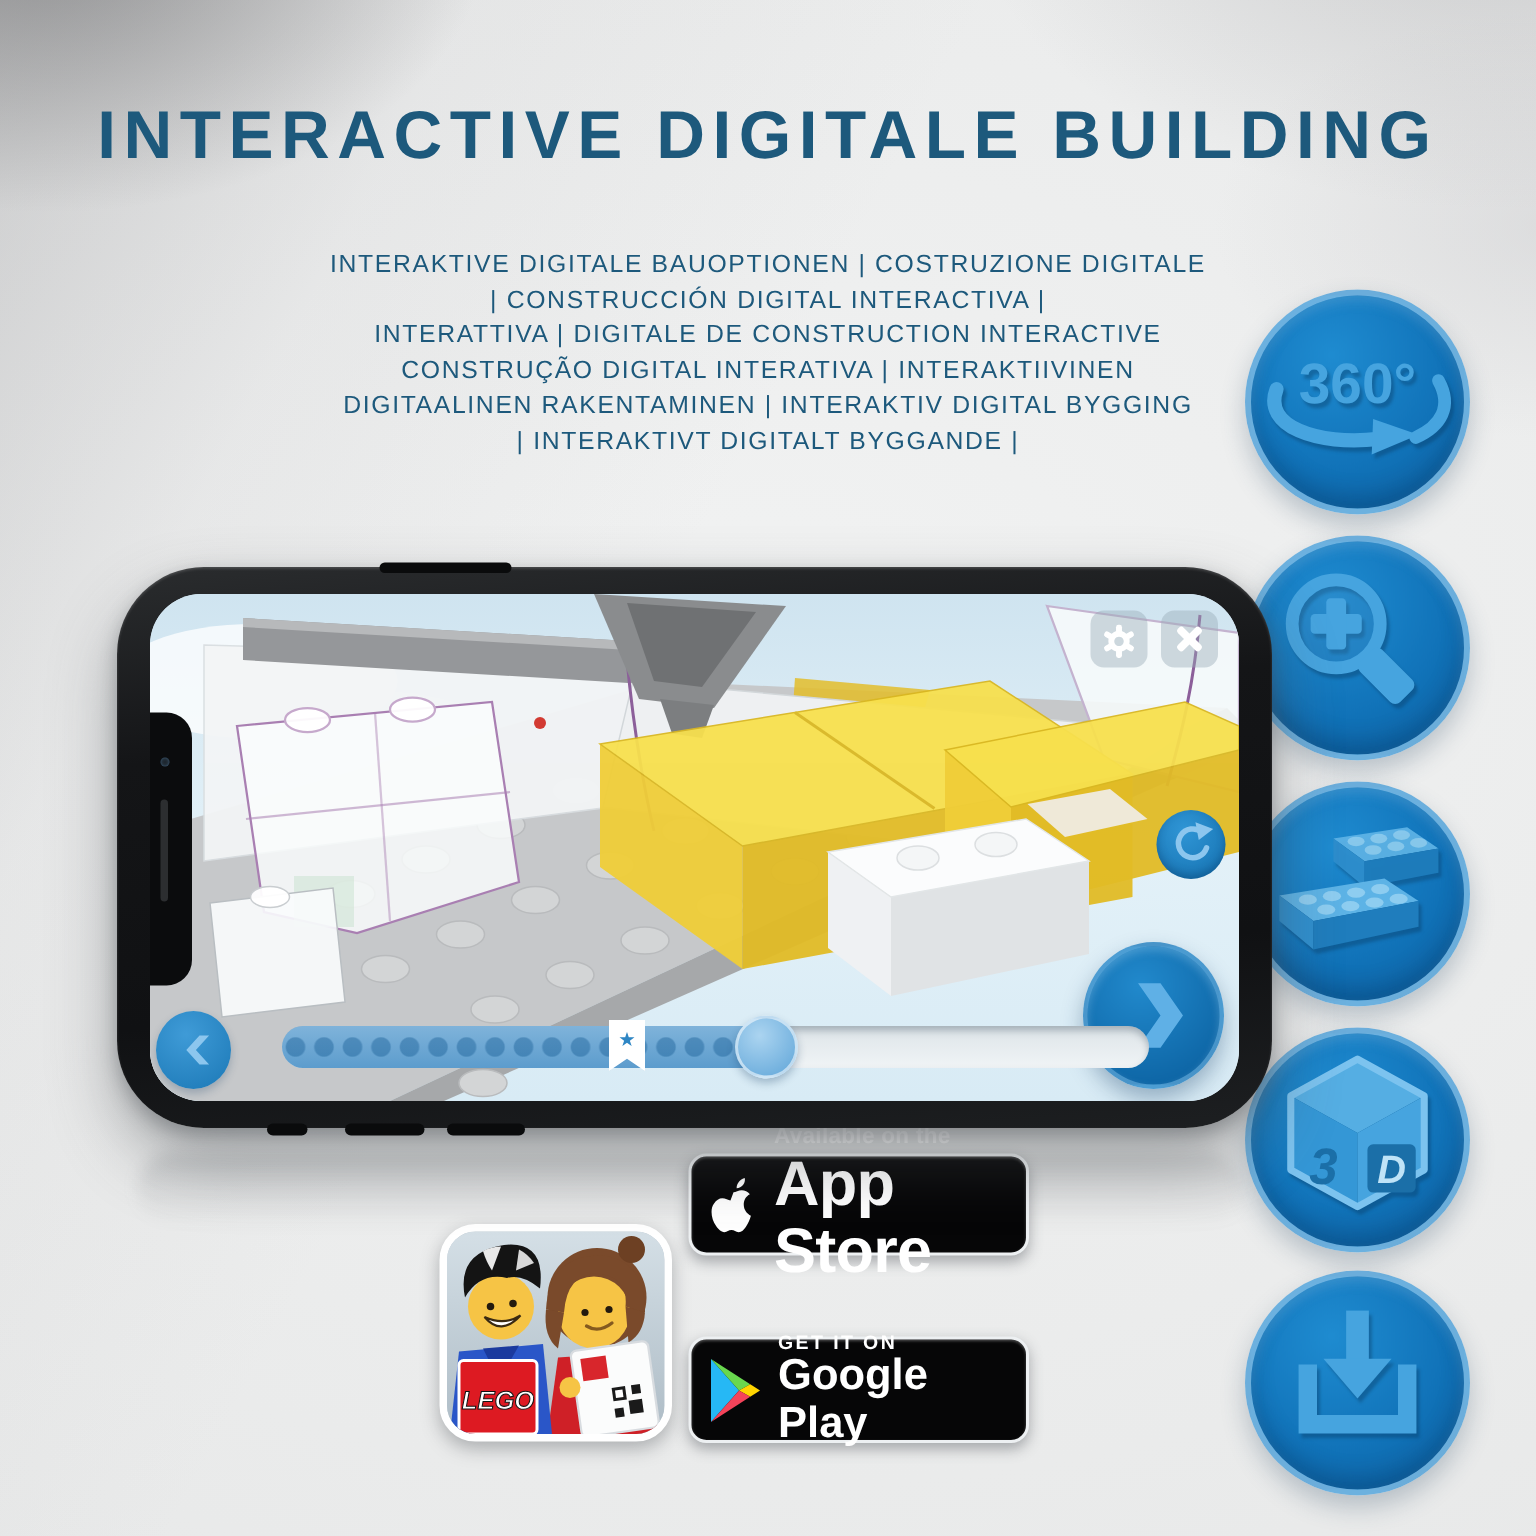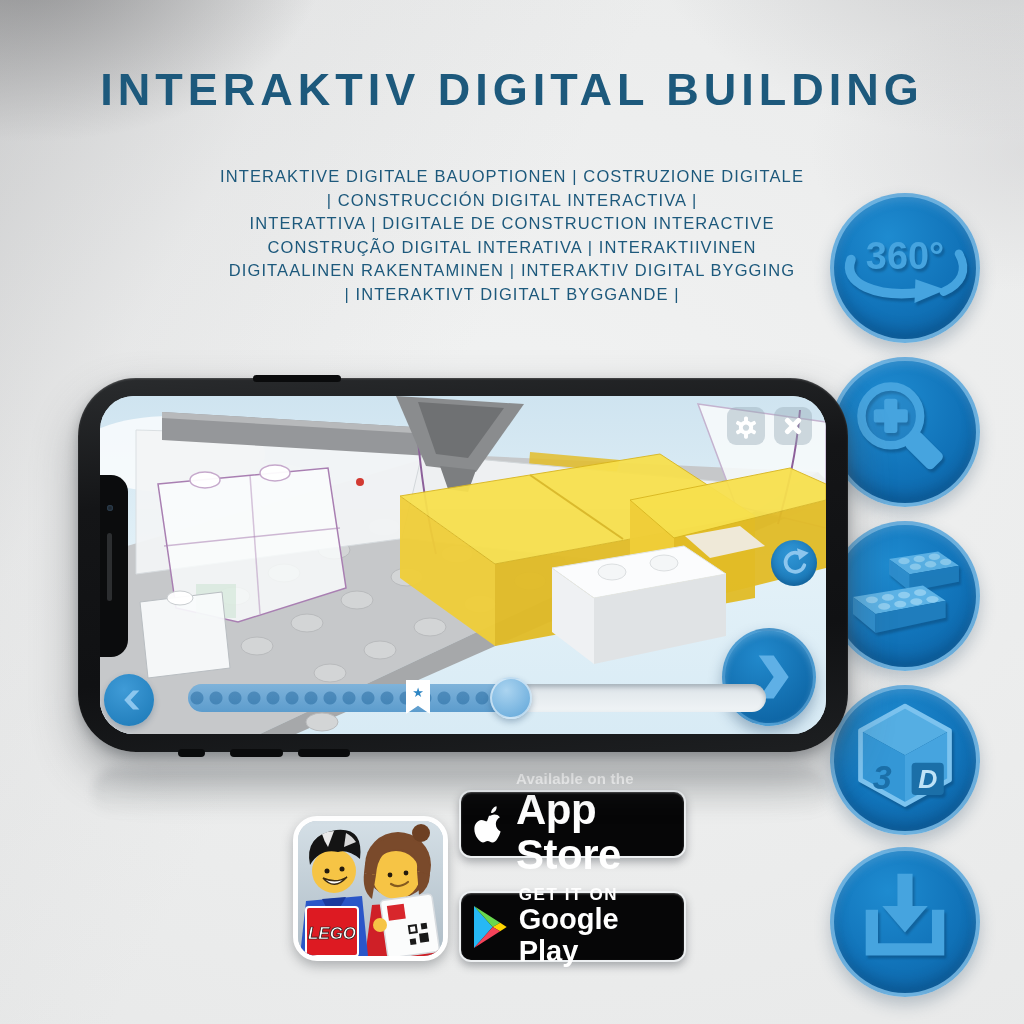--- a/index.html
+++ b/index.html
@@ -79,34 +79,34 @@
     border:2px solid rgba(255,255,255,.55);box-sizing:border-box;box-shadow:0 3px 6px rgba(20,60,100,.3);}
   .reflection{position:absolute;left:92px;top:768px;width:736px;height:48px;border-radius:40px;
     background:linear-gradient(rgba(105,110,115,.22), rgba(105,110,115,0));filter:blur(5px);}
   
   .app-icon{position:absolute;left:293px;top:816px;width:155px;height:145px;border-radius:24px;
     border:5px solid #fff;box-sizing:border-box;overflow:hidden;background:#c3ced6;
     box-shadow:0 5px 12px rgba(80,85,90,.4);text-align:center;}
   .store-badge{position:absolute;left:459px;width:227px;background:#060607;border-radius:12px;
     border:2px solid #edf0f2;box-sizing:border-box;color:#fff;display:flex;align-items:center;
     padding:0 13px;gap:12px;box-shadow:0 4px 9px rgba(80,85,90,.45), inset 0 1px 2px rgba(255,255,255,.3);}
-  #appstore{top:790px;height:68px;}
+  #appstore{top:769px;height:68px;}
   #gplay{top:891px;height:71px;}
   .badge-text{display:flex;flex-direction:column;justify-content:center;line-height:1.08;}
   .as-top{font-size:15px;font-weight:bold;letter-spacing:.2px;}
   .as-bottom{font-size:42px;font-weight:bold;letter-spacing:-.5px;}
-  .gp-top{font-size:17px;font-weight:bold;letter-spacing:1.6px;}
+  .gp-top{font-size:13px;font-weight:bold;letter-spacing:1.6px;}
   .gp-bottom{font-size:29px;font-weight:bold;letter-spacing:0;}
 </style>
 </head>
 <body>
 
 <div class="stage">
 
-  <div class="headline">INTERAKTIV DIGITAL BUILDING</div>
+  <div class="headline">INTERACTIVE DIGITALE BUILDING</div>
   <div class="subtitle">
     <div>INTERAKTIVE DIGITALE BAUOPTIONEN | COSTRUZIONE DIGITALE</div>
     <div>| CONSTRUCCIÓN DIGITAL INTERACTIVA |</div>
     <div>INTERATTIVA | DIGITALE DE CONSTRUCTION INTERACTIVE</div>
     <div>CONSTRUÇÃO DIGITAL INTERATIVA | INTERAKTIIVINEN</div>
     <div>DIGITAALINEN RAKENTAMINEN | INTERAKTIV DIGITAL BYGGING</div>
     <div>| INTERAKTIVT DIGITALT BYGGANDE |</div>
   </div>
 
   <div class="f-icon" id="fi-360">

